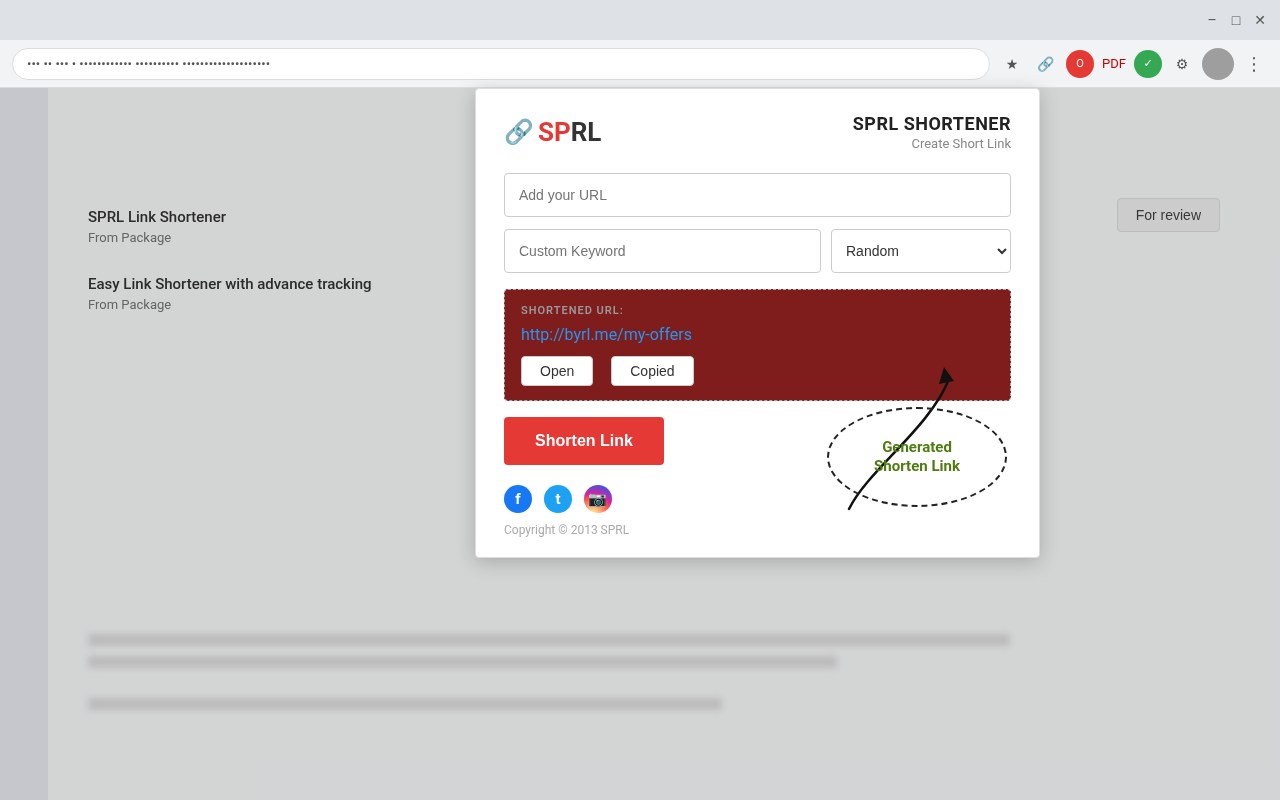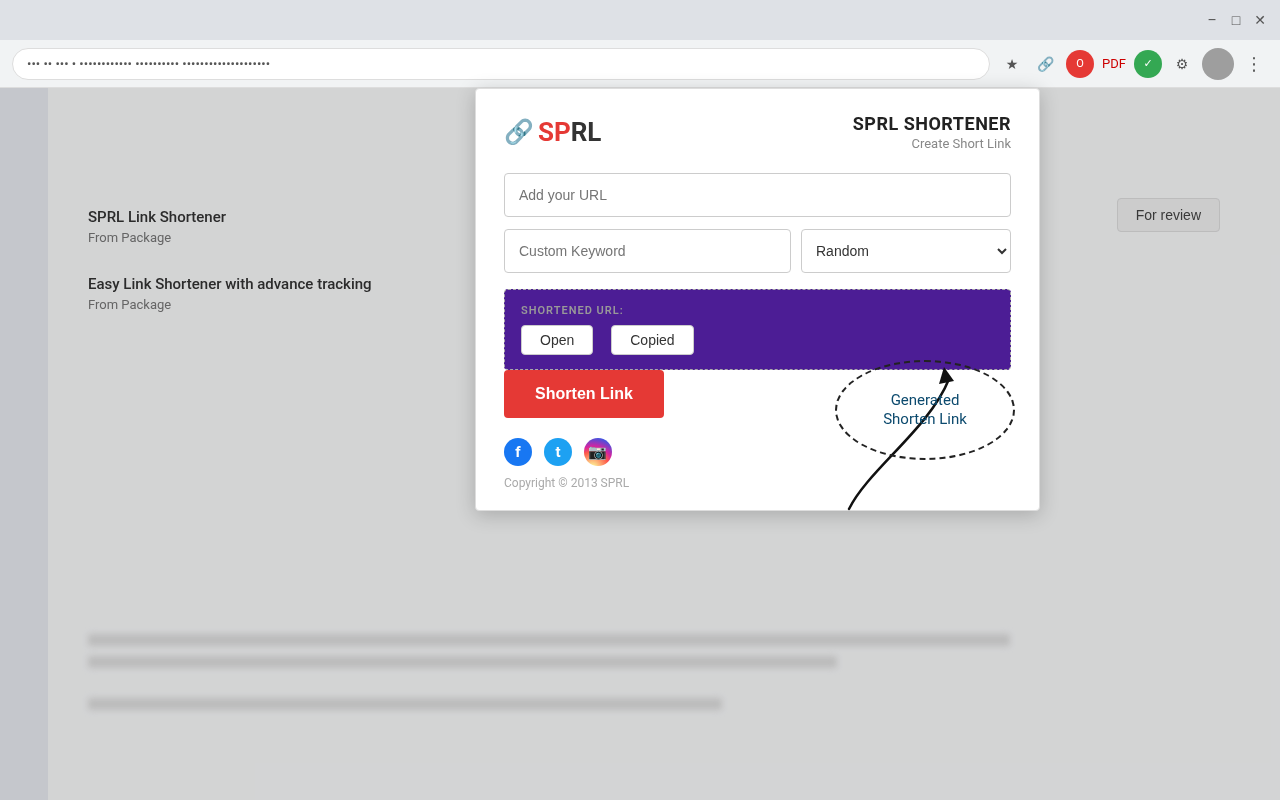--- a/index.html
+++ b/index.html
@@ -213,38 +213,39 @@
       flex: 1;
       height: 44px;
       border: 1px solid #ccc;
       border-radius: 4px;
       padding: 16px 14px;
       font-size: 14px;
       color: #999;
       outline: none;
     }
     .keyword-select {
-      width: 210px;
+      width: 180px;
       height: 44px;
       border: 1px solid #ccc;
       border-radius: 4px;
       padding: 0 10px;
       font-size: 14px;
       color: #333;
       background: #fff;
       outline: none;
       cursor: pointer;
     }
 
     
     .shortened-box {
       border: 1px dashed #aaa;
       border-radius: 4px;
       padding: 14px 16px;
-      background: #4c1d95;
+      margin-bottom: 16px;
+      background: #7f1d1d;
     }
     .shortened-label {
       font-size: 11px;
       color: #999;
       letter-spacing: 1px;
       font-weight: 600;
       margin-bottom: 8px;
     }
     .shortened-url-text {
       font-size: 16px;
@@ -321,33 +322,33 @@
       right: 30px;
       top: 260px;
       width: 220px;
       height: 200px;
       pointer-events: none;
     }
 
     
     .generated-bubble {
       position: absolute;
-      right: 24px;
+      right: 32px;
       bottom: 50px;
       width: 180px;
       height: 100px;
       border: 2.5px dashed #222;
       border-radius: 50%;
       display: flex;
       align-items: center;
       justify-content: center;
       text-align: center;
       font-size: 15px;
-      font-weight: 400;
-      color: #0c4a6e;
+      font-weight: 700;
+      color: #4d7c0f;
       line-height: 1.3;
       background: transparent;
     }
 
     
     .bg-text-row {
       height: 12px;
       background: #ddd;
       border-radius: 3px;
       margin-bottom: 10px;
@@ -426,20 +427,21 @@
     <input class="keyword-input" type="text" placeholder="Custom Keyword" style="">
     <select class="keyword-select">
       <option>Random</option>
       <option>Custom</option>
     </select>
   </div>
 
   
   <div class="shortened-box">
     <div class="shortened-label">SHORTENED URL:</div>
+    <div class="shortened-url-text">http://byrl.me/my-offers</div>
     <div class="shortened-actions">
       <button class="btn-open">Open</button>
       <button class="btn-copied">Copied</button>
     </div>
   </div>
 
   
   <button class="btn-shorten">Shorten Link</button>
 
   

